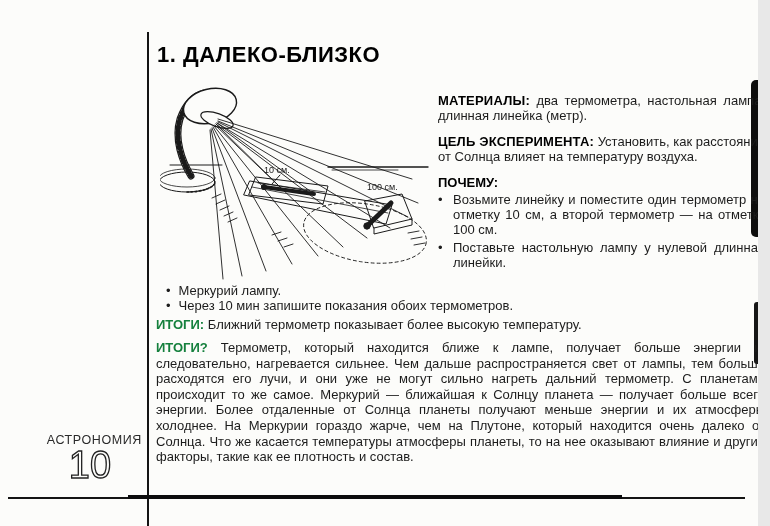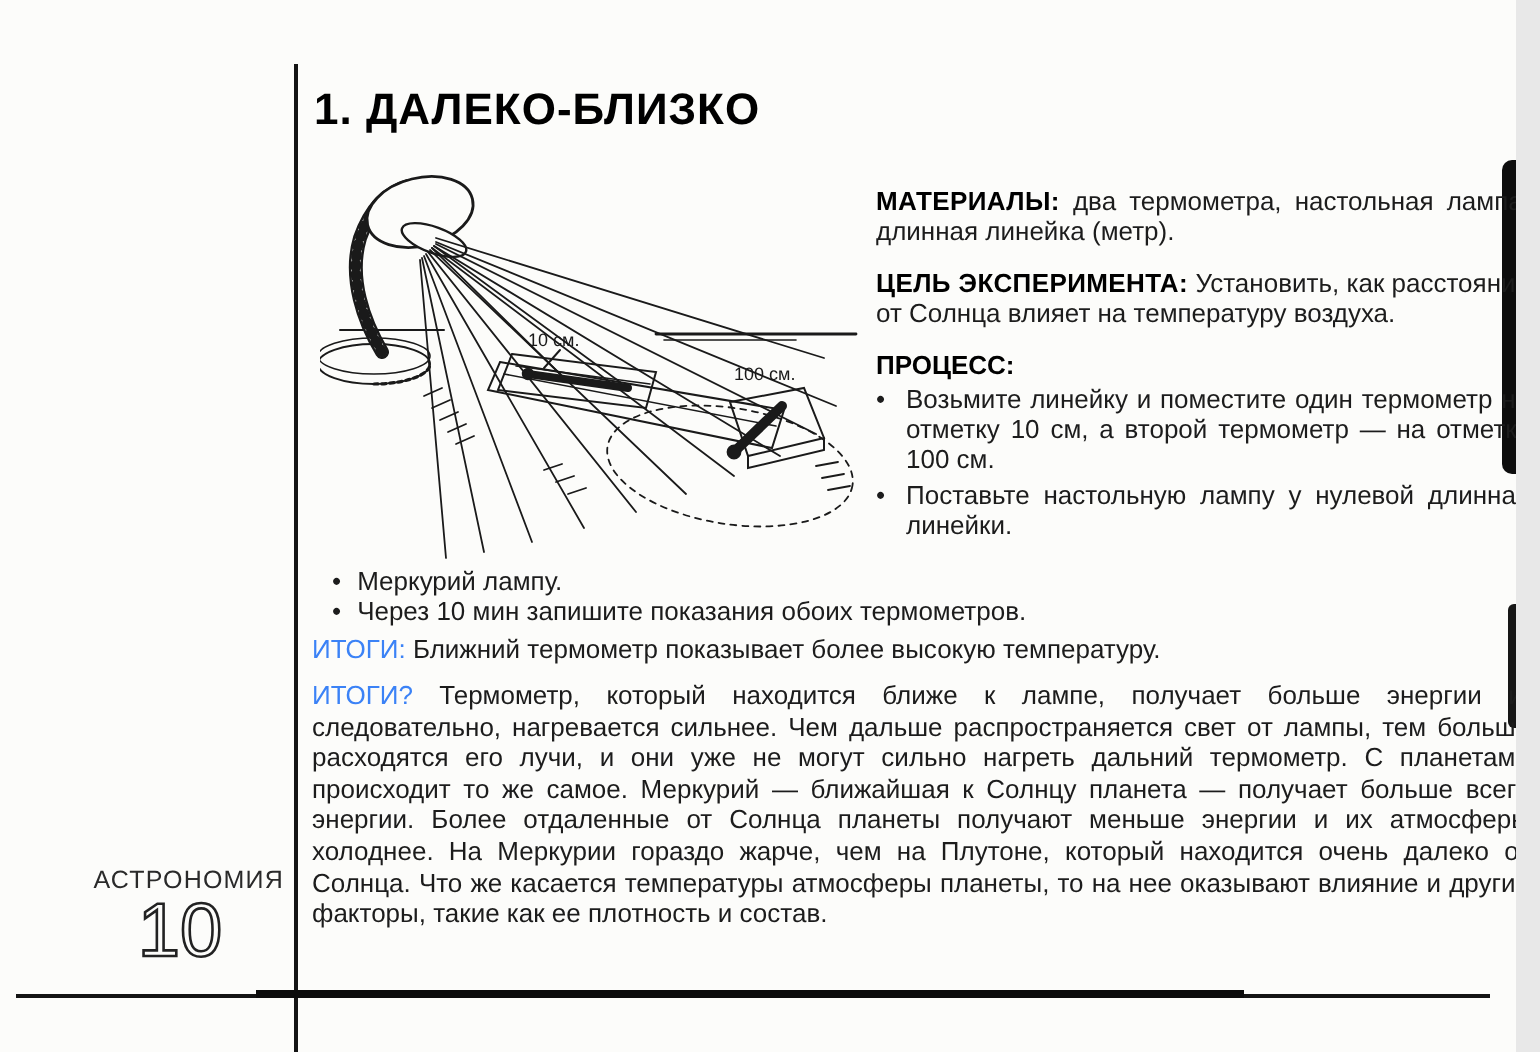--- a/index.html
+++ b/index.html
@@ -23,21 +23,21 @@
   .proc-head{margin:0 0 2px;font-weight:700;color:#000;}
   .pstep{display:flex;gap:7px;margin:0 0 3px;}
   .pstep .blt{flex:0 0 8px;}
   .pstep .txt{flex:1;text-align:justify;}
   
   .leftsteps{position:absolute;left:166px;top:283px;width:440px;font-size:13px;line-height:15px;}
   .lstep{display:flex;gap:8px;}
   
   .results{position:absolute;left:156px;top:317px;width:609px;font-size:13px;line-height:15px;}
   .why{position:absolute;left:156px;top:340px;width:609px;font-size:13px;line-height:15.6px;text-align:justify;}
-  .results b,.why b{font-weight:400;color:#3b82f6;}
+  .results b,.why b{font-weight:700;color:#15803d;}
   
   .series{position:absolute;left:18px;top:433px;width:124px;text-align:right;font-size:12.5px;letter-spacing:.6px;color:#2a2a2a;}
   .pagenum{position:absolute;left:50px;top:440px;}
   
   .illus{position:absolute;left:160px;top:83px;}
   svg text{font-family:"Liberation Sans","DejaVu Sans",sans-serif;}
 </style>
 </head>
 <body>
 
@@ -123,21 +123,21 @@
     </g>
 
     <path d="M 120 92 L 112 101"></path>
     <text x="104" y="90" font-size="9" fill="#1a1a1a" stroke="none">10 см.</text>
     <text x="207" y="107" font-size="9" fill="#1a1a1a" stroke="none">100 см.</text>
   </svg>
 
   <div class="rightcol">
     <p><b>МАТЕРИАЛЫ:</b> <span>два термометра, настольная лампа, длинная линейка (метр).</span></p>
     <p><b>ЦЕЛЬ ЭКСПЕРИМЕНТА:</b> <span>Установить, как расстояние от Солнца влияет на температуру воздуха.</span></p>
-    <div class="proc-head">ПРОЦЕСС:</div>
+    <div class="proc-head">ПОЧЕМУ:</div>
     <div class="pstep">
       <span class="blt">•</span>
       <span class="txt">Возьмите линейку и поместите один термометр на отметку 10 см, а второй термометр — на отметку 100 см.</span>
     </div>
     <div class="pstep">
       <span class="blt">•</span>
       <span class="txt">Поставьте настольную лампу у нулевой длинная линейки.</span>
     </div>
   </div>
 

